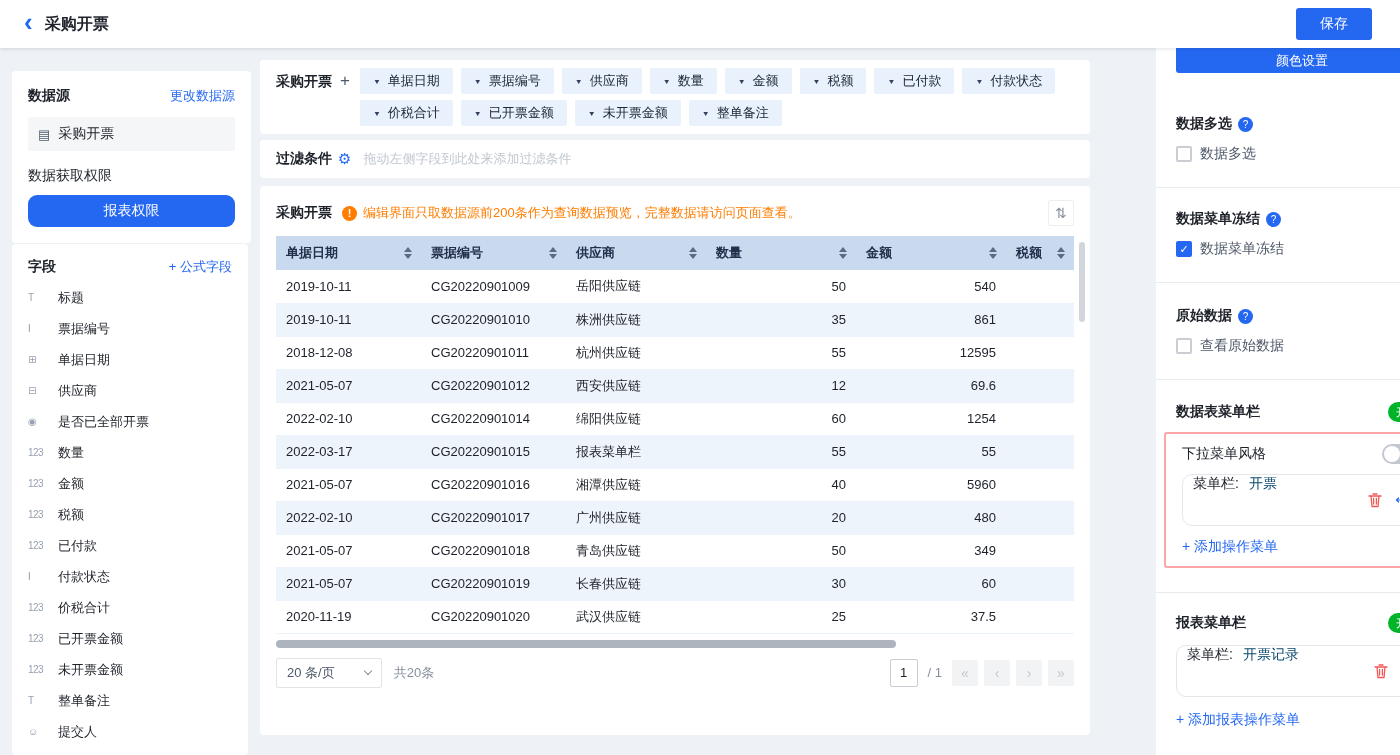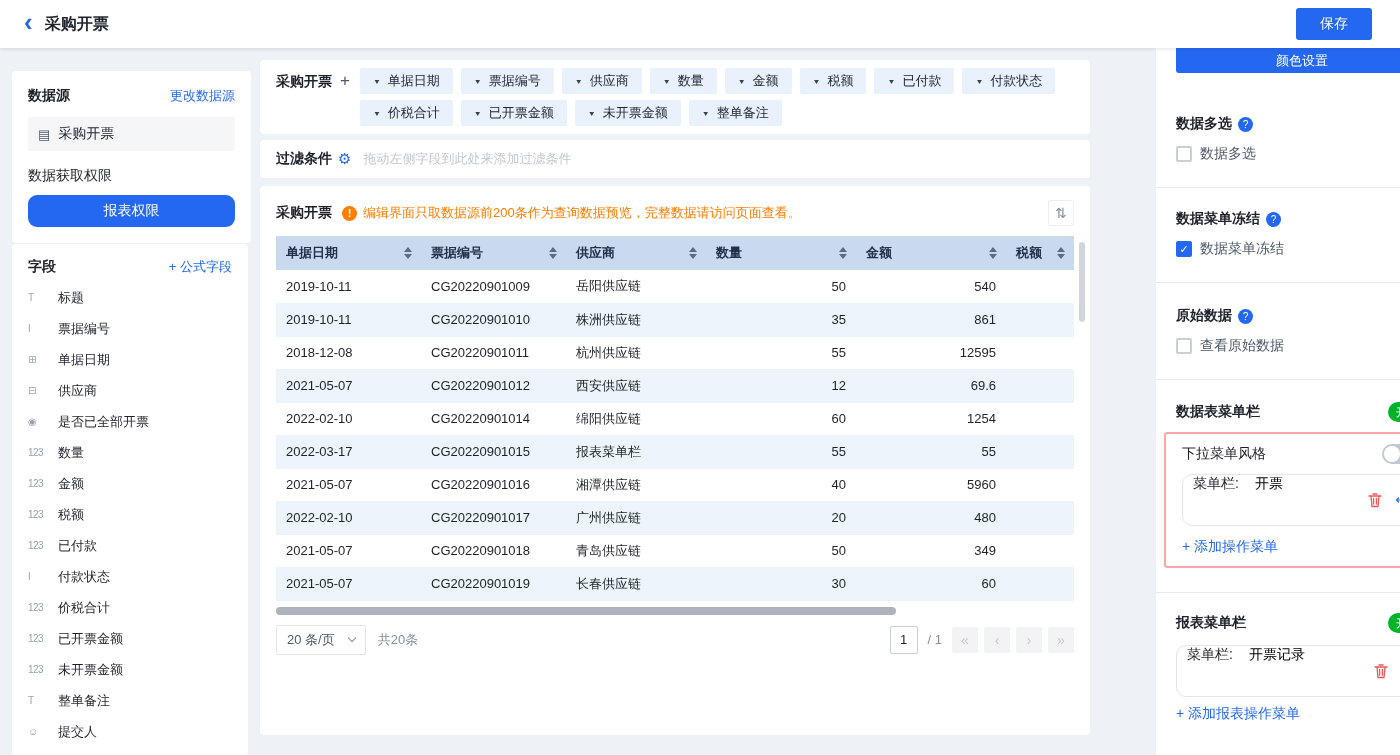--- a/index.html
+++ b/index.html
@@ -47,21 +47,21 @@
   th:nth-child(4){width:150px}th:nth-child(5){width:150px}th:nth-child(6){width:68px}
   td{font-size:13px;height:33px;padding:0 10px;border-bottom:1px solid #edf3fa;background:#fff;white-space:nowrap;overflow:hidden}
   tbody tr:nth-child(even) td{background:#edf4fb}
   td.num{text-align:right}
   .sorters{position:absolute;right:9px;top:50%;transform:translateY(-50%);display:flex;flex-direction:column;gap:2px}
   .tri-up{width:0;height:0;border-left:4px solid transparent;border-right:4px solid transparent;border-bottom:5px solid #5b6b82;display:block}
   .tri-down{width:0;height:0;border-left:4px solid transparent;border-right:4px solid transparent;border-top:5px solid #5b6b82;display:block}
   .hscroll{margin-top:6px;width:620px;height:8px;background:#aeb4bd;border-radius:4px;cursor:pointer}
   .vscroll{position:absolute;right:5px;top:56px;width:6px;height:80px;background:#d2d6dc;border-radius:3px}
   .pg{display:flex;align-items:center;margin-top:10px}
-  .page-size{border:1px solid #e0e3e8;border-radius:2px;height:30px;display:inline-flex;align-items:center;padding:0 10px;gap:14px;font-size:13px;color:#4e5969;cursor:pointer;background:#fff}
+  .page-size{border:1px solid #e0e3e8;border-radius:2px;height:30px;display:inline-flex;align-items:center;padding:0 10px;gap:30px;font-size:13px;color:#4e5969;cursor:pointer;background:#fff}
   .ps-caret{border:solid #86909c;border-width:0 1.5px 1.5px 0;padding:2.5px;transform:rotate(45deg);margin-top:-4px}
   .total{margin-left:12px;color:#86909c;font-size:13px}
   .pager{margin-left:auto;display:flex;align-items:center;gap:6px}
   .page-cur{width:28px;height:28px;border:1px solid #c9cdd4;border-radius:2px;display:flex;align-items:center;justify-content:center;font-size:13px;background:#fff;cursor:pointer}
   .page-info{color:#86909c;font-size:13px;margin:0 4px}
   .nav-btn{width:26px;height:26px;background:#f2f3f5;border:none;border-radius:2px;color:#c3c8d0;font-size:14px;display:flex;align-items:center;justify-content:center;cursor:pointer;font-family:inherit}
   
   .right-panel{left:1156px;top:48px;width:292px;height:707px;background:#fff;border-radius:0;padding:0 20px;overflow:hidden;position:absolute}
   .color-btn{display:block;width:100%;height:25px;background:#2468f2;color:#fff;border:none;border-radius:0 0 3px 3px;font-size:13px;cursor:pointer;font-family:inherit}
   .sec-title-row{display:flex;align-items:center;gap:6px}
@@ -73,21 +73,21 @@
   .divider{border-top:1px solid #e9eaee;margin:24px -20px 0}
   .row-between{display:flex;align-items:center;justify-content:space-between}
   .mt42{margin-top:42px}.mt22{margin-top:22px}.mt24{margin-top:24px}.mt20{margin-top:20px}
   .toggle{width:40px;height:20px;min-width:40px;border-radius:10px;position:relative;font-size:11px;color:#fff;cursor:pointer}
   .toggle .knob{position:absolute;top:2px;width:16px;height:16px;border-radius:50%;background:#fff}
   .toggle .t-label{position:absolute;top:3px;line-height:14px}
   .toggle.on{background:#00b42a}.toggle.on .knob{right:2px}.toggle.on .t-label{left:8px}
   .toggle.off{background:#c2c7d0}.toggle.off .knob{left:2px}.toggle.off .t-label{right:8px}
   .red-box{border:2px solid #fca5a5;border-radius:3px;margin:10px -12px 0;padding:10px 16px}
   .menu-row{border:1px solid #e5e6eb;border-radius:10px;height:52px;display:flex;padding:0 10px;font-size:14px;margin-top:10px;background:#fff}
-  .menu-val{color:#000000;margin-left:16px}
+  .menu-val{color:#0c4a6e;margin-left:10px}
   .mi-actions{margin-left:auto;display:flex;gap:12px;align-items:center}
   .icon-btn{width:16px;height:16px;cursor:pointer;display:inline-flex}
   .trash{color:#f25555}.move{color:#2468f2}
   .add-link{display:inline-block;color:#2468f2;font-size:14px;margin-top:12px;cursor:pointer}
   .right-scroll{position:absolute;right:2px;top:4px;width:6px;height:160px;background:#d4d7dd;border-radius:3px}
 </style>
 </head>
 <body>
 
 <div class="header">
@@ -352,20 +352,28 @@
             <td class="num">50</td>
             <td class="num">349</td>
             <td></td>
           </tr>
           <tr>
             <td>2021-05-07</td>
             <td>CG20220901019</td>
             <td>长春供应链</td>
             <td class="num">30</td>
             <td class="num">60</td>
+            <td></td>
+          </tr>
+          <tr>
+            <td>2020-11-19</td>
+            <td>CG20220901020</td>
+            <td>武汉供应链</td>
+            <td class="num">25</td>
+            <td class="num">37.5</td>
             <td></td>
           </tr>
         </tbody>
     </table>
   </div>
   <div class="hscroll"></div>
   <div class="vscroll"></div>
   <div class="pg">
     <span class="page-size">
       <span>20 条/页</span>
@@ -467,16 +475,16 @@
             <path d="M2 4h12M6 2h4M4 4l1 10.5h6L12 4M6.6 6.5v5.5M9.4 6.5v5.5" stroke="currentColor" fill="none" stroke-width="1.3" stroke-linecap="round"></path>
           </svg>
       </span>
       <span class="icon-btn move">
         <svg viewBox="0 0 16 16" width="16" height="16">
             <path d="M8 1.5v13M1.5 8h13M8 1.5L6 3.5M8 1.5l2 2M8 14.5l-2-2M8 14.5l2-2M1.5 8l2-2M1.5 8l2 2M14.5 8l-2-2M14.5 8l-2 2" stroke="currentColor" fill="none" stroke-width="1.2" stroke-linecap="round"></path>
           </svg>
       </span>
     </span>
   </div>
-  <span class="add-link" style="margin-top:8px">+ 添加报表操作菜单</span>
+  <span class="add-link" style="margin-top:14px">+ 添加报表操作菜单</span>
 
   <div class="right-scroll"></div>
 </div>
 
 </body></html>

